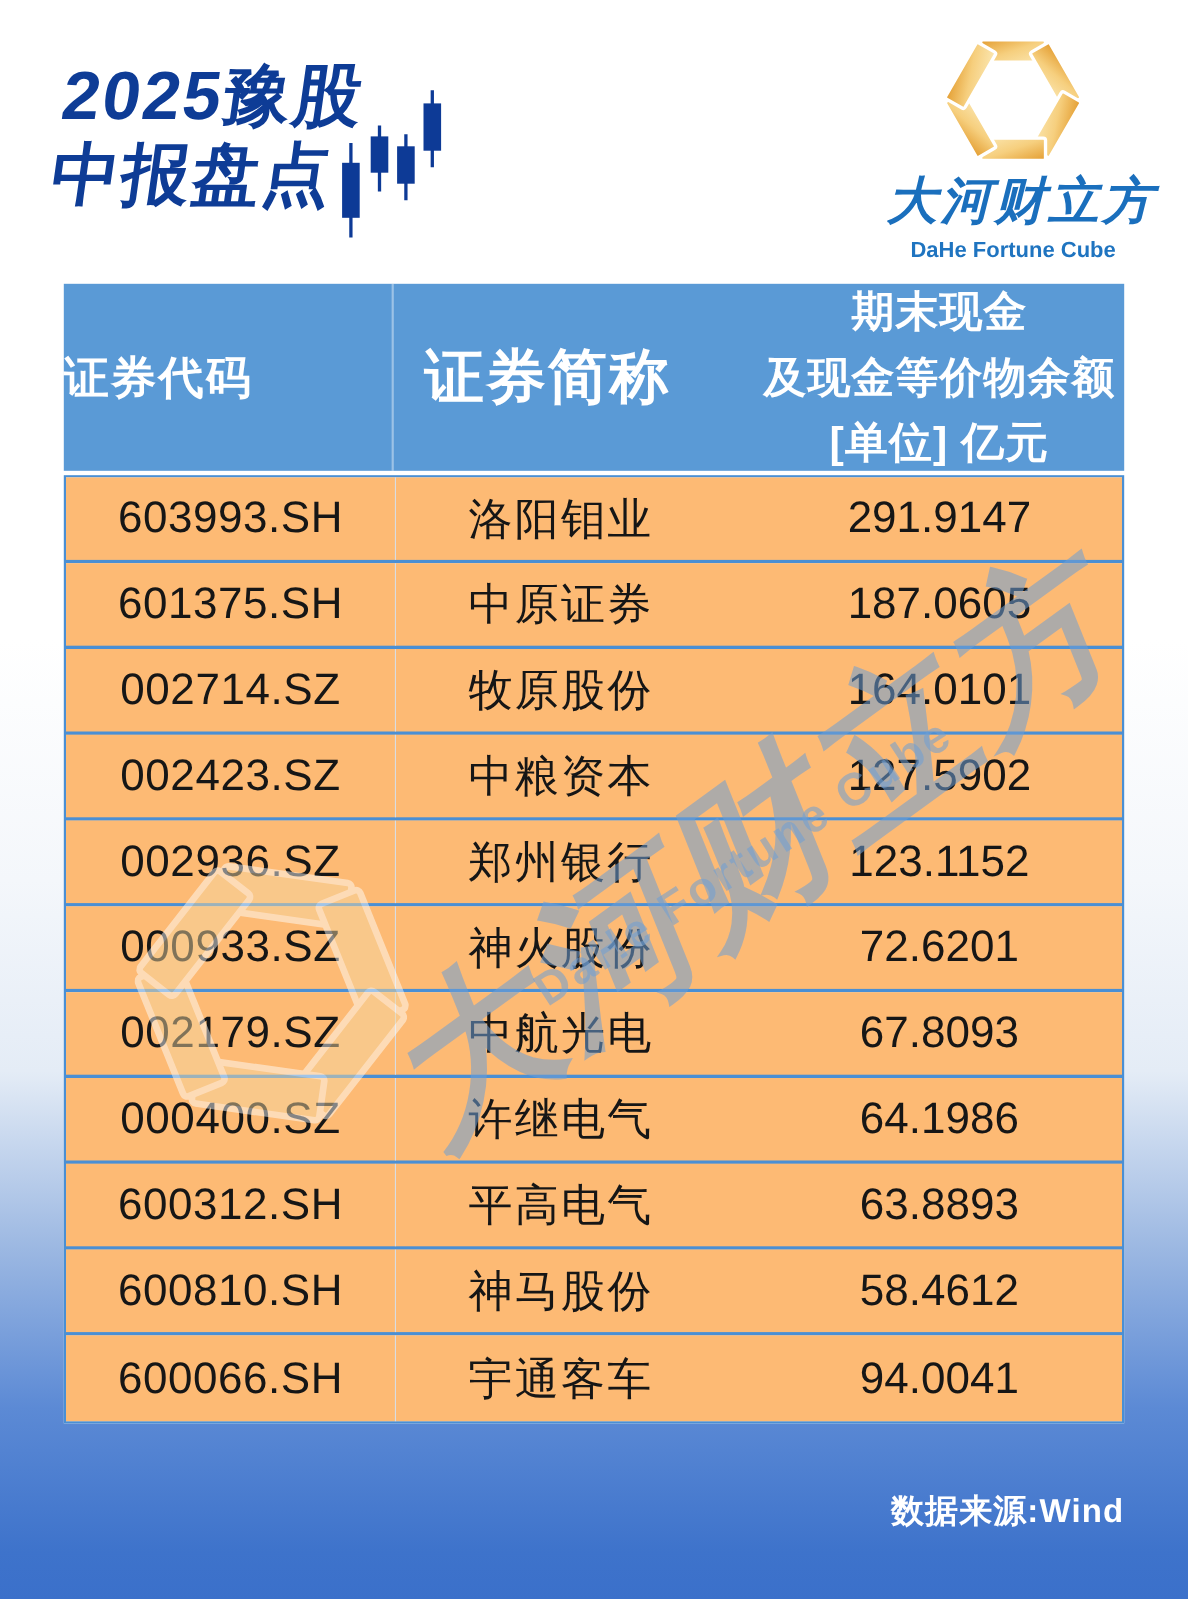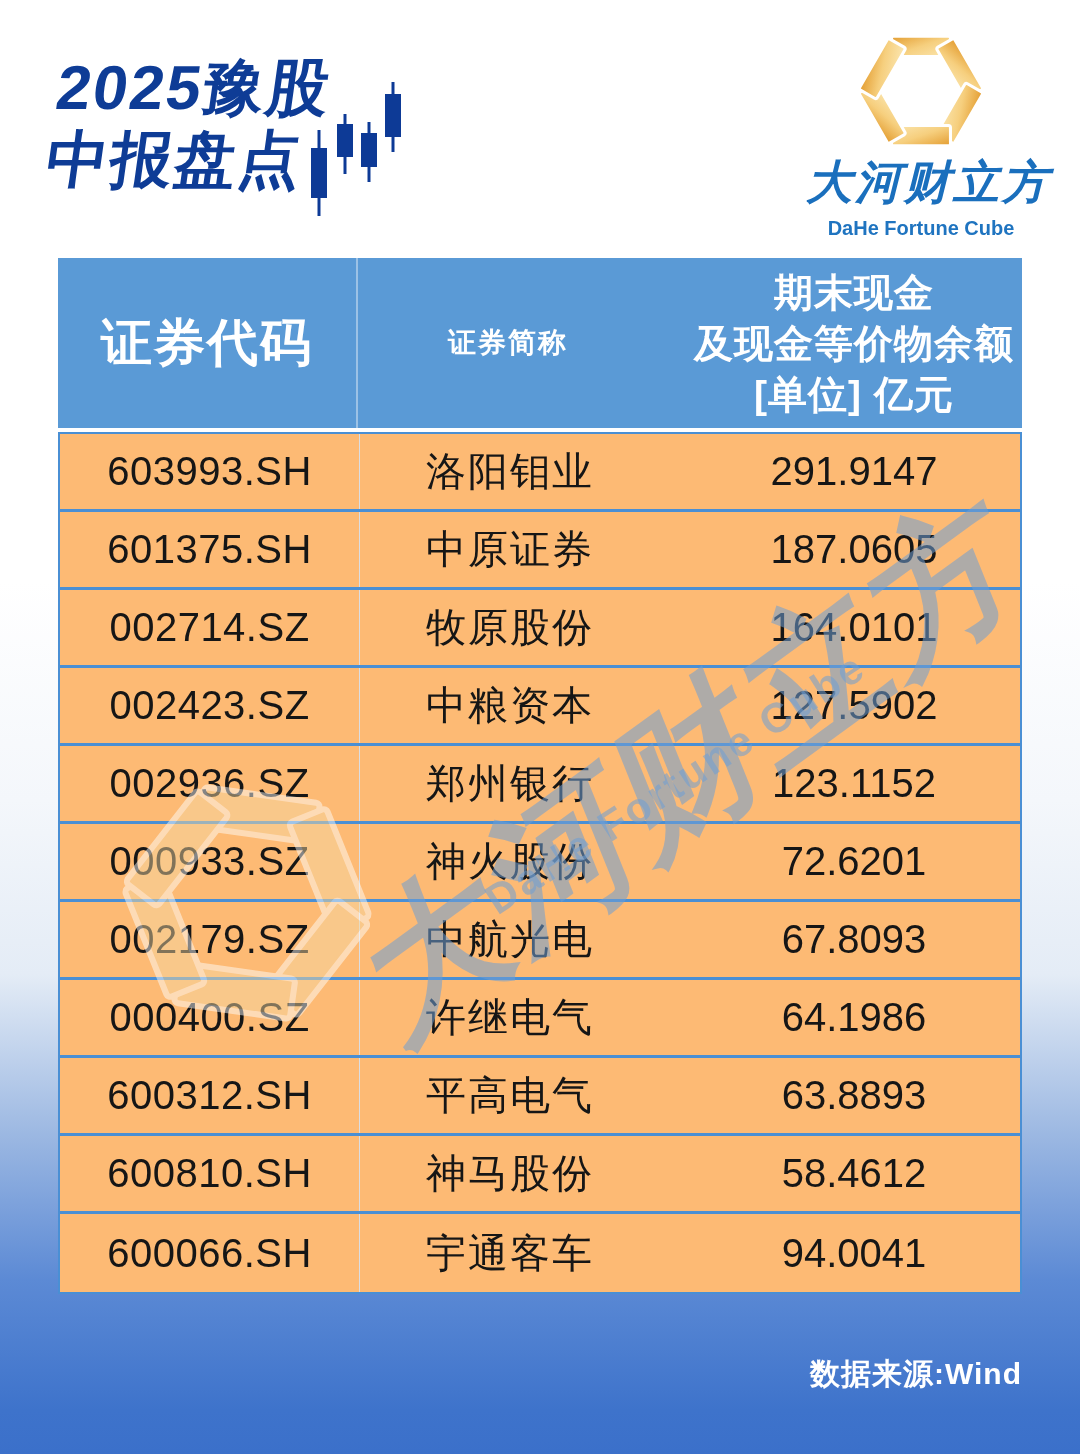--- a/index.html
+++ b/index.html
@@ -26,23 +26,23 @@
   .brand-hex { display:block; margin:0 auto; }
   .brand-cn {
     font-size:46px; color:#1a6fbd; font-weight:700; font-style:italic;
     letter-spacing:3px; white-space:nowrap; margin-top:4px;
   }
   .brand-en { font-size:20px; color:#1f74c0; font-weight:600; margin-top:3px; }
 
   
   .tableWrap { position:absolute; left:58px; top:258px; width:964px; }
   .thead { display:flex; background:#5a9ad6; color:#ffffff; height:170px; }
-  .th { display:flex; align-items:center; justify-content:center; font-weight:700; }
-  .th.c1 { width:300px; font-size:51px; border-right:2px solid rgba(255,255,255,0.4); letter-spacing:2px; }
-  .th.c2 { width:300px; font-size:28px; letter-spacing:2px; }
+  .th { display:flex; align-items:center; justify-content:space-between; font-weight:700; }
+  .th.c1 { width:300px; font-size:41px; border-right:2px solid rgba(255,255,255,0.4); letter-spacing:2px; }
+  .th.c2 { width:300px; font-size:54px; letter-spacing:2px;padding-left:28px; }
   .th.c3 { flex:1; flex-direction:column; font-size:39px; line-height:51px; text-align:center; padding-left:28px; letter-spacing:1px; }
   .tbody { margin-top:4px; border:2px solid #4a8fd4; background:#fdfeff; }
   .row { display:flex; height:78px; border-bottom:3px solid #4a8fd4; background:#fdba74; }
   .row:last-child { border-bottom:none;justify-content:center; }
   .cell { display:flex; align-items:center; justify-content:center; font-size:40px; color:#161616; }
   .cell.c1 { width:300px; border-right:1px solid #d9dde3; letter-spacing:0.5px; }
   .cell.c2 { width:300px; letter-spacing:2px; }
   .cell.c3 { flex:1; padding-left:28px; }
 
   

